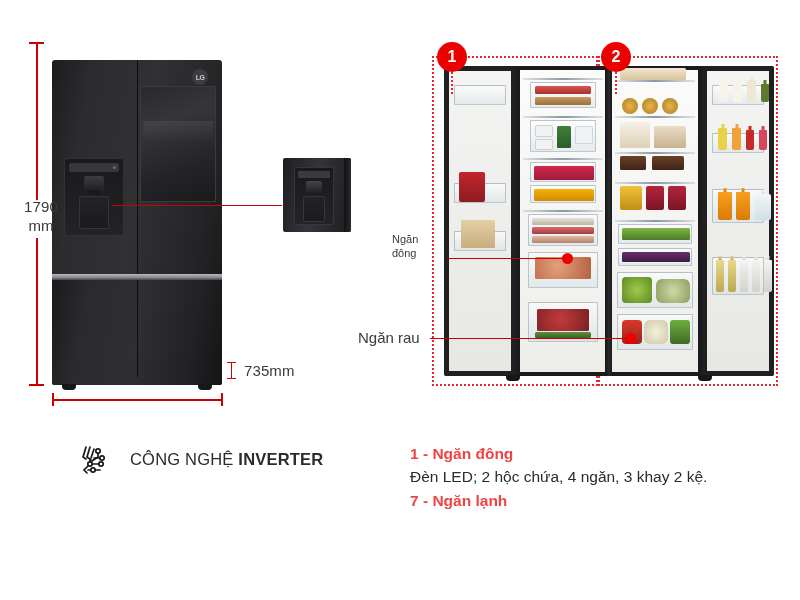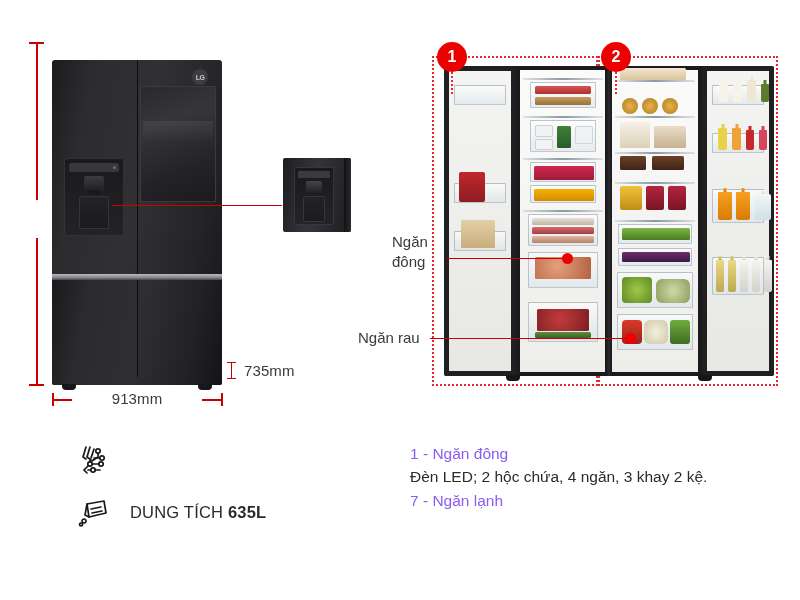--- a/index.html
+++ b/index.html
@@ -126,35 +126,35 @@
   .badge-stem { position:absolute; width:0; border-left:2px dotted #e8262f; z-index:5; }
   #badge-1-stem { left:451px; top:72px; height:22px; }
   #badge-2-stem { left:615px; top:72px; height:22px; }
 
   
   .callout-line { position:absolute; height:1.4px; background:#cc0000; z-index:7; }
   .callout-dot { position:absolute; width:11px; height:11px; border-radius:50%; background:#ec0000; z-index:8; }
   #callout-freezer-line { left:447px; top:258px; width:120px; }
   #callout-freezer-dot { left:562px; top:253px; }
   #callout-freezer-label { position:absolute; left:392px; top:232px; width:56px; text-align:left;
-    font-size:15px; color:#3a3a3a; line-height:1.3; }
+    font-size:11px; color:#3a3a3a; line-height:1.3; }
   #callout-veg-line { left:430px; top:338px; width:200px; }
   #callout-veg-dot { left:625px; top:333px; }
   #callout-veg-label { position:absolute; left:358px; top:329px; font-size:15px; color:#3a3a3a; }
 
   
   #spec-list { position:absolute; left:72px; top:437px; width:330px; }
   .spec-row { display:flex; align-items:center; height:45px; margin-bottom:8px; }
   .spec-icon { width:44px; height:40px; flex:0 0 44px; display:flex; align-items:center; justify-content:center; }
   .spec-text { font-size:16.5px; color:#2b2b2b; letter-spacing:.2px; margin-left:14px; }
   .spec-text b { font-weight:bold; }
 
   
   #legend { position:absolute; left:410px; top:442px; width:360px; font-size:15.5px; line-height:1.5; }
-  .legend-head { color:#8b5cf6; font-weight:normal; }
+  .legend-head { color:#ef4444; font-weight:bold; }
   .legend-body { color:#2b2b2b; }
 </style>
 </head>
 <body>
 
 <div class="stage">
 
   <div id="closed-fridge">
     <div class="cab-body"></div>
     <div class="cab-upper">
@@ -174,25 +174,26 @@
       <div class="cab-lower-split"></div>
     </div>
     <div class="foot" style="left:10px"></div>
     <div class="foot" style="right:10px"></div>
   </div>
 
   <div class="redline" id="dim-height-line-top"></div>
   <div class="redline" id="dim-height-line-bot"></div>
   <div class="tick-h" style="top:42px"></div>
   <div class="tick-h" style="top:384px"></div>
+  <div class="dim-label" id="dim-height-label" style="white-space:pre-line">1790
+mm</div>
 
   <div class="redline" id="dim-width-line"></div>
   <div class="tick-v" style="left:52px"></div>
   <div class="tick-v" style="left:221px"></div>
-  <div class="dim-label" id="dim-width-label">913mm</div>
 
   <div class="redline" id="dim-depth-marker"></div>
   <div class="depth-cap" style="top:362px"></div>
   <div class="depth-cap" style="top:378px"></div>
   <div class="dim-label" id="dim-depth-label">735mm</div>
 
   <div class="redline" id="callout-dispenser-line"></div>
   <div id="dispenser-zoom">
     <div class="dz-recess">
       <div class="dz-panel"></div>
@@ -350,37 +351,23 @@
             <path d="M13 18.8 L13 17"></path>
             <path d="M15 21 L22 21"></path>
             <circle cx="24" cy="21" r="2.2"></circle>
             <path d="M11 23 L7 27 L10 30"></path>
             <circle cx="16" cy="27" r="2.2"></circle>
             <path d="M13.5 27 L11 27"></path>
             <path d="M18 27 L23 27"></path>
           </g>
         </svg>
       </div>
-    </div>
-
-    <div class="spec-row">
-      <div class="spec-icon">
-        <svg width="34" height="34" viewBox="0 0 34 34">
-          <g fill="none" stroke="#1a1a1a" stroke-width="1.7" stroke-linejoin="round" stroke-linecap="round">
-            <path d="M10 8 L27 5 L29 17 L12 21 Z"></path>
-            <path d="M10 8 L8 19 L12 21"></path>
-            <path d="M14 13 L24 11"></path>
-            <path d="M15 17 L25 15"></path>
-            <path d="M7 23 a2 2 0 1 0 .1 0"></path>
-            <path d="M4 27 a1.5 1.5 0 1 0 .1 0"></path>
-          </g>
-        </svg>
-      </div>
-      <div class="spec-text"><span>DUNG TÍCH </span><b>635L</b></div>
-    </div>
+      <div class="spec-text"><span>CÔNG NGHỆ </span><b>INVERTER</b></div>
+    </div>
+
 
 
   </div>
 
   <div id="legend">
     <div class="legend-head">1 - Ngăn đông</div>
     <div class="legend-body">Đèn LED; 2 hộc chứa, 4 ngăn, 3 khay 2 kệ.</div>
     <div class="legend-head">7 - Ngăn lạnh</div>
   </div>
 

